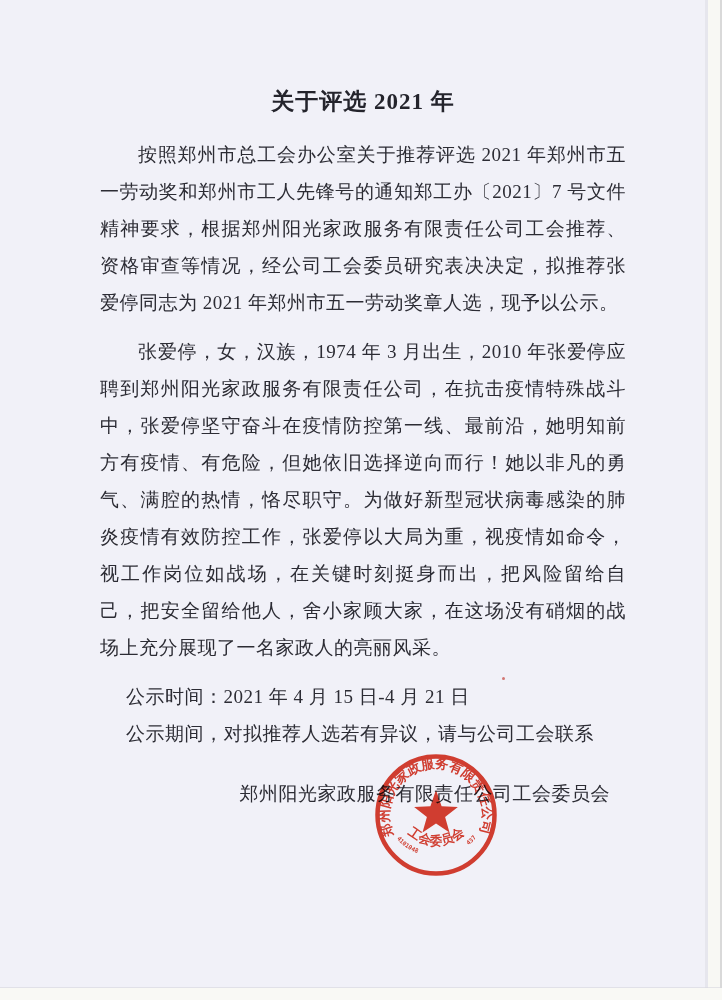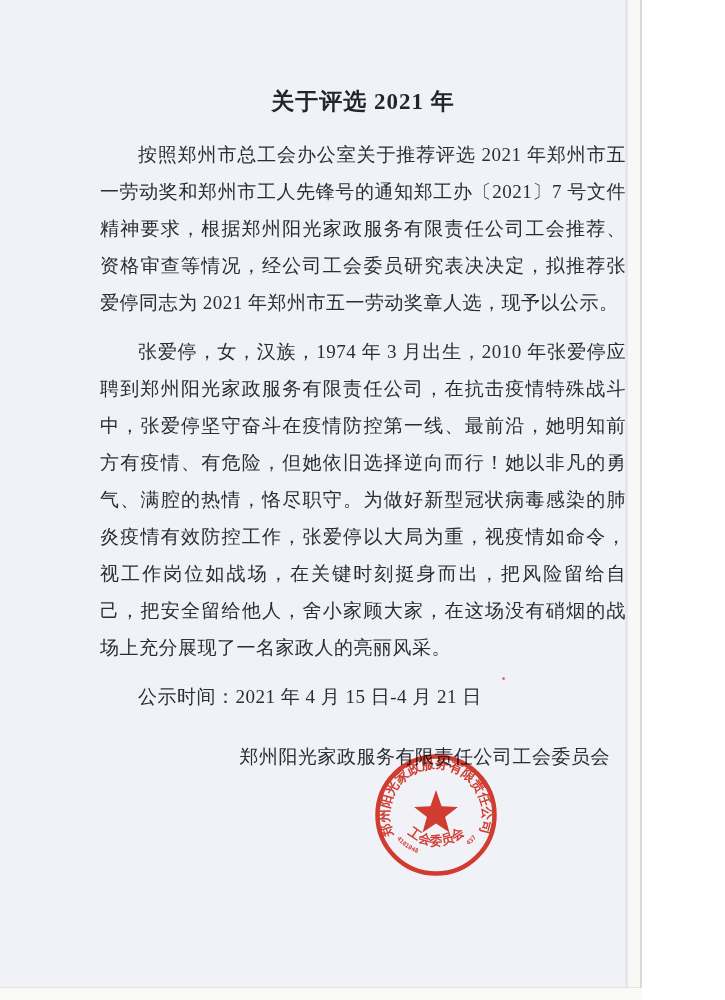--- a/index.html
+++ b/index.html
@@ -1,18 +1,18 @@
 <!DOCTYPE html>
 <html><head>
 <meta charset="utf-8">
 <style>
   html, body { margin: 0; padding: 0; }
   .page {
     position: relative;
-    width: 642px;
+    width: 722px;
     height: 1000px;
     background: #f1f1f8;
     overflow: hidden;
     font-family: "Liberation Serif", "DejaVu Serif", serif;
     color: #2c2c34;
   }
   .doc {
     position: absolute;
     left: 88px;
     top: 0;
@@ -31,21 +31,21 @@
   .para {
     margin: 12px;
     font-size: 19px;
     line-height: 37px;
     text-align: justify;
     text-justify: inter-character;
     text-indent: 2em;
     letter-spacing: 0.5px;
   }
   .info-line {
-    margin: 12px;
+    margin: 0;
     font-size: 19px;
     line-height: 37px;
     text-indent: 2em;
     letter-spacing: 0.5px;
     white-space: nowrap;
   }
   .sig-org {
     margin-top: 23px;
     font-size: 19px;
     line-height: 37px;
@@ -102,20 +102,21 @@
 
 <div class="page">
 
   <div class="doc">
     <div class="title">关于评选 2021 年</div>
 
     <div class="body-block">
       <p class="para">按照郑州市总工会办公室关于推荐评选 2021 年郑州市五一劳动奖和郑州市工人先锋号的通知郑工办〔2021〕7 号文件精神要求，根据郑州阳光家政服务有限责任公司工会推荐、资格审查等情况，经公司工会委员研究表决决定，拟推荐张爱停同志为 2021 年郑州市五一劳动奖章人选，现予以公示。</p>
       <p class="para">张爱停，女，汉族，1974 年 3 月出生，2010 年张爱停应聘到郑州阳光家政服务有限责任公司，在抗击疫情特殊战斗中，张爱停坚守奋斗在疫情防控第一线、最前沿，她明知前方有疫情、有危险，但她依旧选择逆向而行！她以非凡的勇气、满腔的热情，恪尽职守。为做好新型冠状病毒感染的肺炎疫情有效防控工作，张爱停以大局为重，视疫情如命令，视工作岗位如战场，在关键时刻挺身而出，把风险留给自己，把安全留给他人，舍小家顾大家，在这场没有硝烟的战场上充分展现了一名家政人的亮丽风采。</p>
       <p class="info-line">公示时间：2021 年 4 月 15 日-4 月 21 日</p>
+      <p class="info-line">公示期间，对拟推荐人选若有异议，请与公司工会联系</p>
     </div>
 
     <div class="sig-org">郑州阳光家政服务有限责任公司工会委员会</div>
   </div>
 
   <div class="stamp">
     <svg width="126" height="126" viewBox="0 0 126 126" xmlns="http://www.w3.org/2000/svg">
       <defs>
         <path id="sealTopArc" d="M 20.4,82.9 A 47,47 0 1 1 105.6,82.9" fill="none"></path>
         <path id="sealBannerArc" d="M 32,79 A 42,42 0 0 0 94,79" fill="none"></path>

